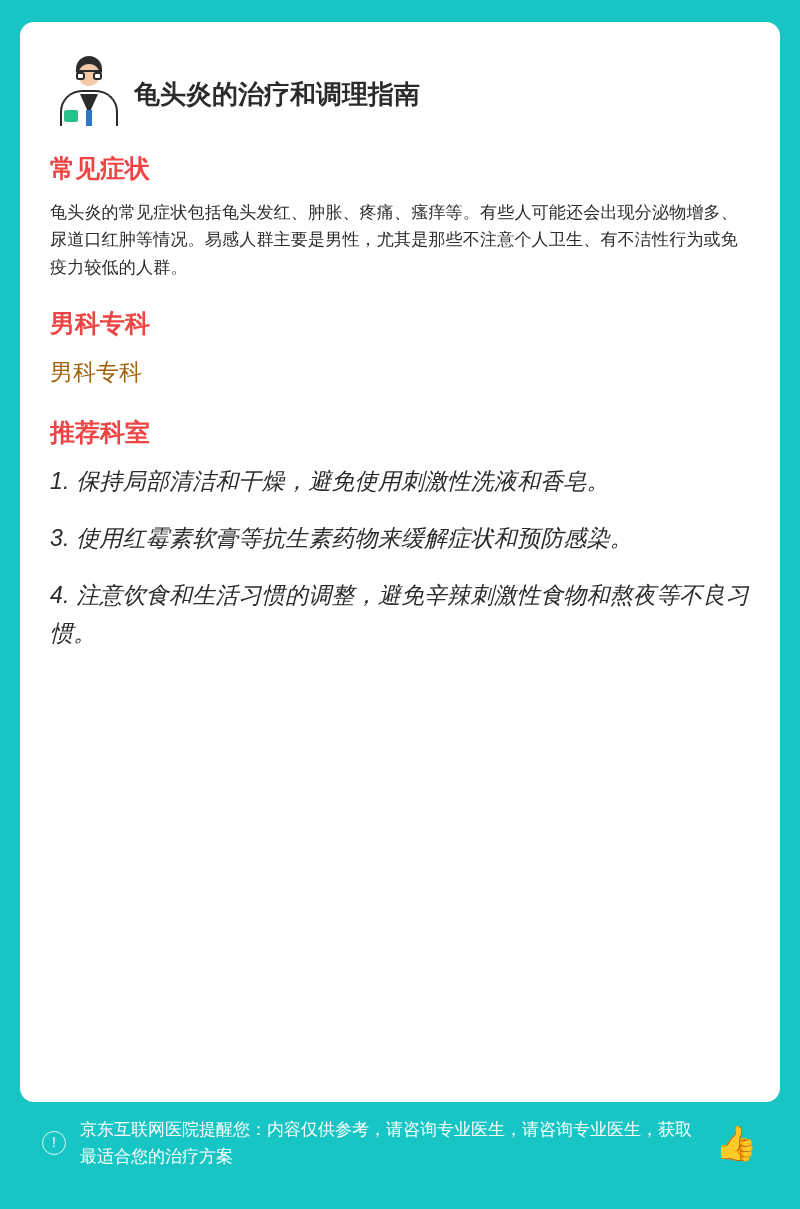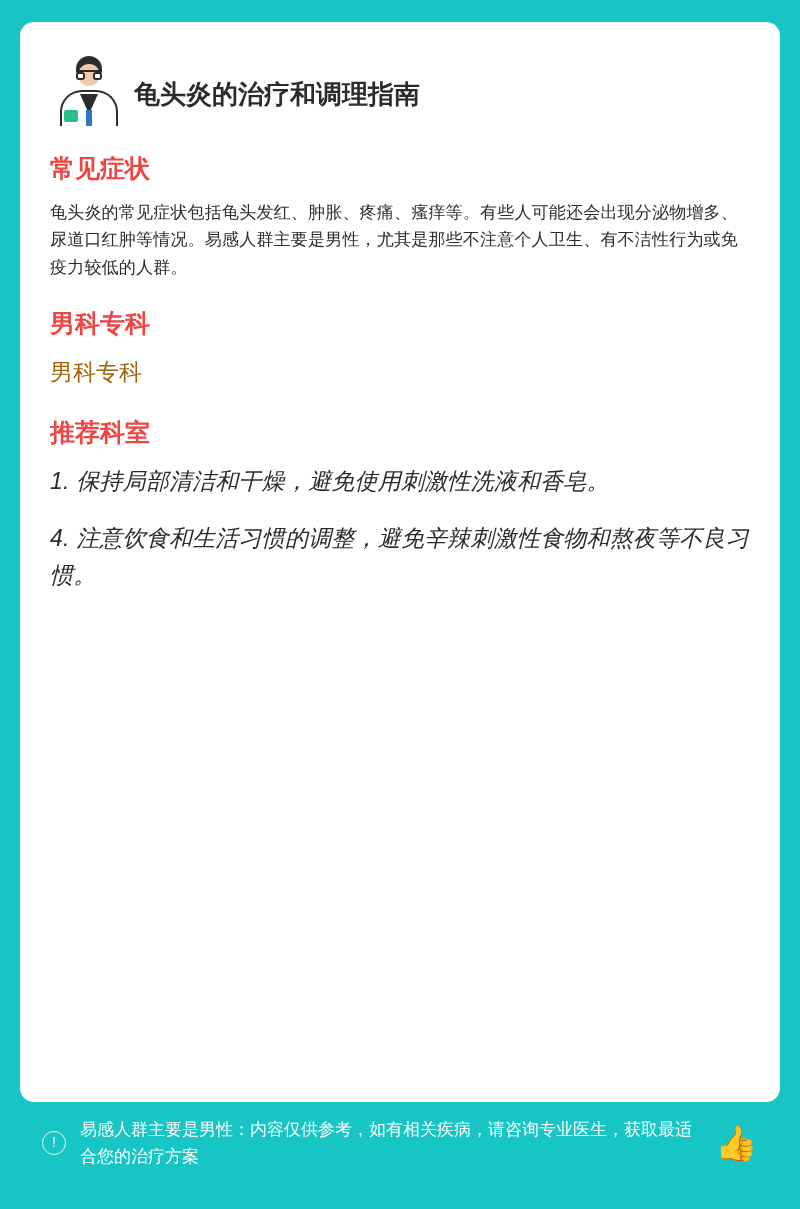--- a/index.html
+++ b/index.html
@@ -220,23 +220,24 @@
 
     <h2 class="section-title">常见症状</h2>
     <p class="body-text">龟头炎的常见症状包括龟头发红、肿胀、疼痛、瘙痒等。有些人可能还会出现分泌物增多、尿道口红肿等情况。易感人群主要是男性，尤其是那些不注意个人卫生、有不洁性行为或免疫力较低的人群。</p>
 
     <h2 class="section-title">男科专科</h2>
     <p class="dept-text">男科专科</p>
 
     <h2 class="section-title">推荐科室</h2>
     <ol class="tips">
       <li>1. 保持局部清洁和干燥，避免使用刺激性洗液和香皂。</li>
+      <li>3. 使用红霉素软膏等抗生素药物来缓解症状和预防感染。</li>
       <li>4. 注意饮食和生活习惯的调整，避免辛辣刺激性食物和熬夜等不良习惯。</li>
     </ol>
 
   </div>
 
   <div class="footer">
     <div class="info-icon">!</div>
-    <div class="footer-text">易感人群主要是男性：内容仅供参考，如有相关疾病，请咨询专业医生，获取最适合您的治疗方案</div>
+    <div class="footer-text">京东互联网医院提醒您：内容仅供参考，请咨询专业医生，请咨询专业医生，获取最适合您的治疗方案</div>
     <div class="thumb">👍</div>
   </div>
 </div>
 
 </body></html>

